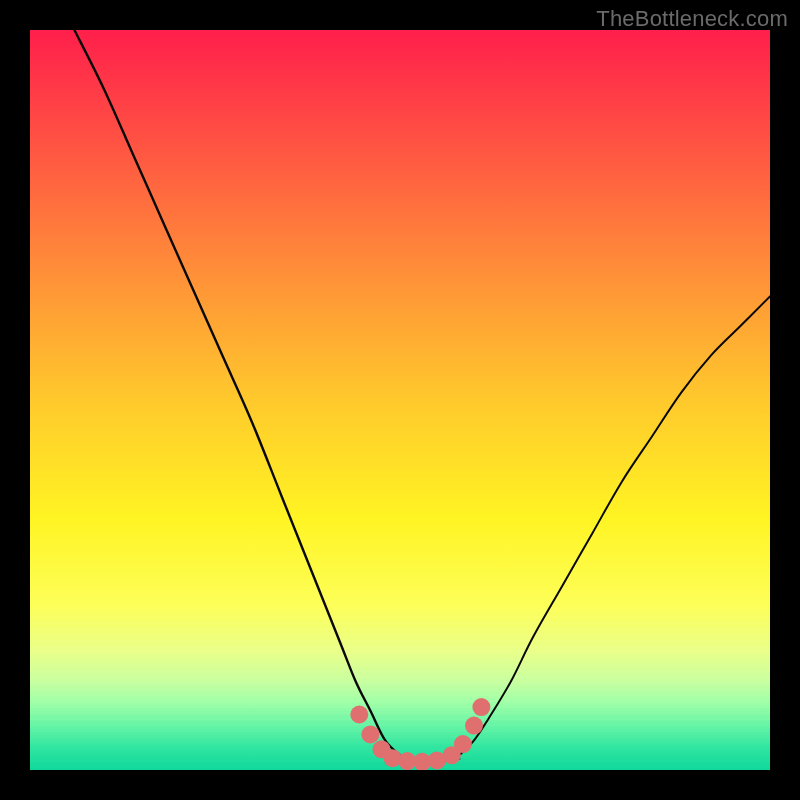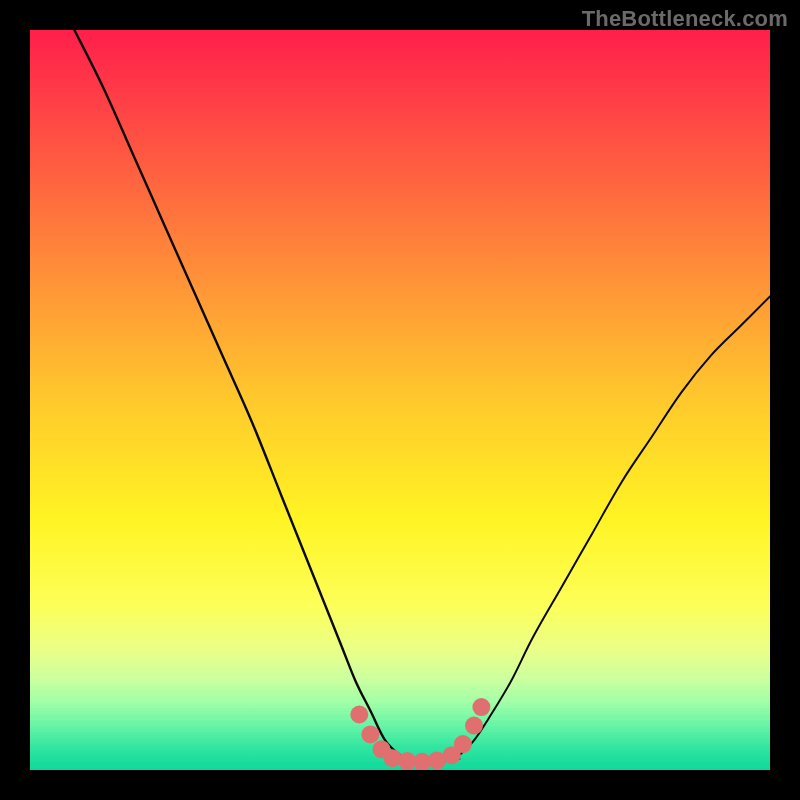--- a/index.html
+++ b/index.html
@@ -57,21 +57,21 @@
     );
     mix-blend-mode: overlay;
     opacity: 0.4;
   }
   .watermark {
     position: absolute;
     top: 6px;
     right: 12px;
     color: #6a6a6a;
     font-size: 22px;
-    font-weight: 700;
+    font-weight: 400;
     letter-spacing: 0.2px;
     user-select: none;
   }
   svg.curves {
     position: absolute;
     inset: 0;
   }
 </style>
 </head>
 <body>

